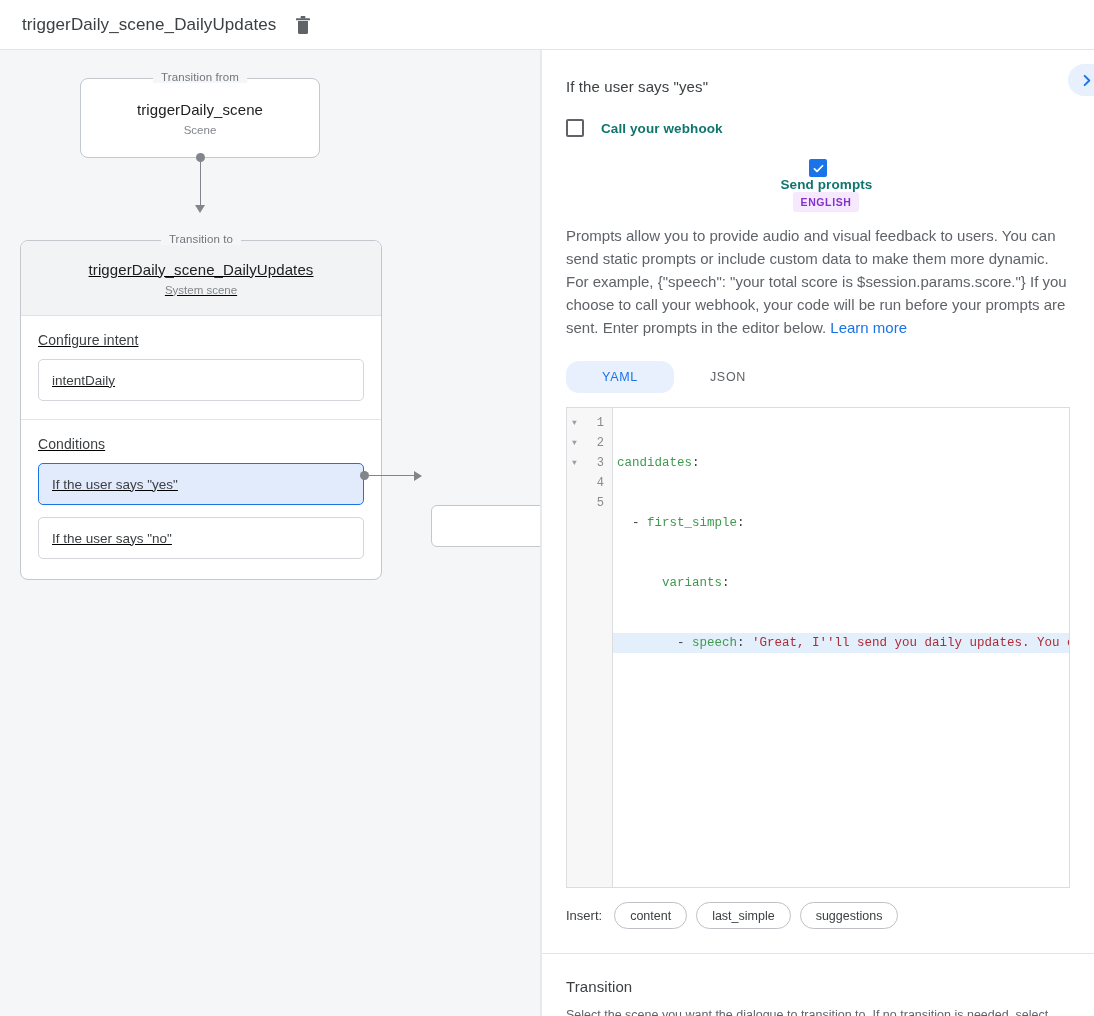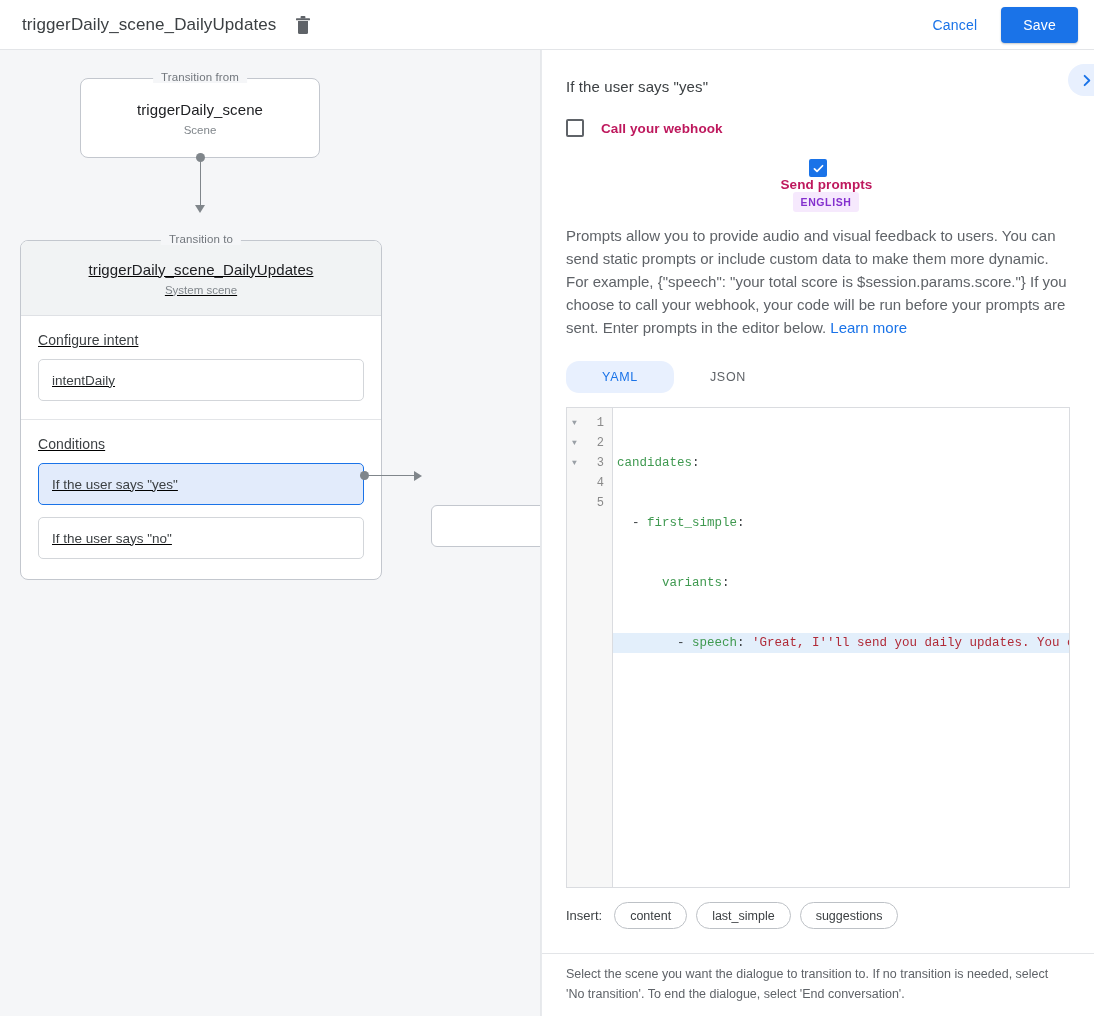--- a/index.html
+++ b/index.html
@@ -195,21 +195,21 @@
   .cbox {
     width: 18px; height: 18px; border-radius: 2px;
     border: 2px solid #5f6368; background: #fff;
     flex: 0 0 auto; cursor: pointer;
   }
   .cbox.checked {
     background: #1a73e8; border-color: #1a73e8;
     display: flex; align-items: center; justify-content: center;
   }
   .check-label {
-    margin-left: 17px; font-size: 13.5px; color: #be185d; font-weight: bold;
+    margin-left: 17px; font-size: 13.5px; color: #0f766e; font-weight: bold;
     letter-spacing: .1px;
   }
   .lang-badge {
     margin-left: 16px;
     background: #f6e9fd;
     color: #8430ce;
     font-size: 10.5px;
     font-weight: bold;
     letter-spacing: .6px;
     padding: 4px 8px;
@@ -321,24 +321,20 @@
 <body>
 
 <div class="topbar">
   <div class="topbar-title">triggerDaily_scene_DailyUpdates</div>
   <div class="trash-btn">
     <svg width="16" height="18" viewBox="0 0 16 18" aria-hidden="true">
       <path d="M3 5h10v11.5a1.5 1.5 0 0 1-1.5 1.5h-7A1.5 1.5 0 0 1 3 16.5V5z" fill="#5f6368"></path>
       <rect x="1" y="2.2" width="14" height="2.1" rx="0.6" fill="#5f6368"></rect>
       <rect x="5.6" y="0" width="4.8" height="2.6" rx="0.8" fill="#5f6368"></rect>
     </svg>
-  </div>
-  <div class="topbar-right">
-    <button class="cancel-btn">Cancel</button>
-    <button class="save-btn">Save</button>
   </div>
 </div>
 
 <div class="canvas">
 
   <div class="fieldset" id="card-from">
     <div class="legend">Transition from</div>
     <div class="scene-title">triggerDaily_scene</div>
     <div class="scene-sub">Scene</div>
   </div>
@@ -425,20 +421,21 @@
 
     <div class="insert-row">
       <div class="insert-label">Insert:</div>
       <div class="chip">content</div>
       <div class="chip">last_simple</div>
       <div class="chip">suggestions</div>
     </div>
 
     <div class="divider-h"></div>
 
+    <div class="t-title">Transition</div>
     <div class="t-desc">Select the scene you want the dialogue to transition to. If no transition is needed, select 'No transition'. To end the dialogue, select 'End conversation'.</div>
     <div class="select">
       <span>End conversation</span>
       <span class="caret"></span>
     </div>
 
   </div>
 </div>
 
 </body></html>

